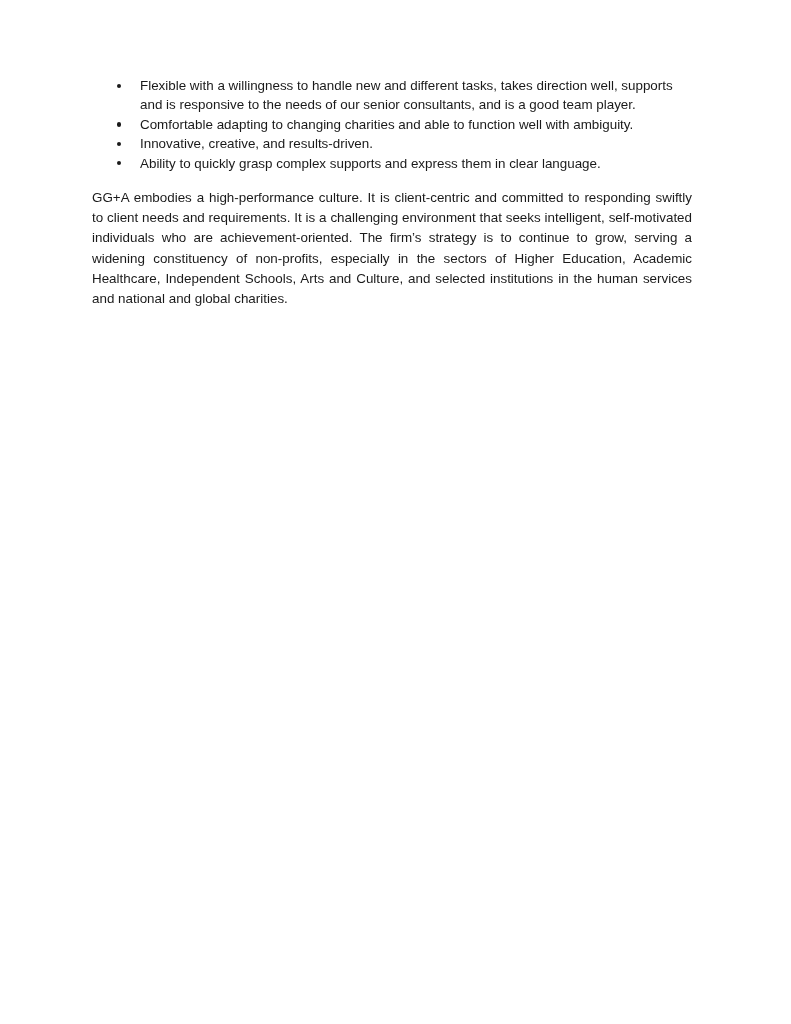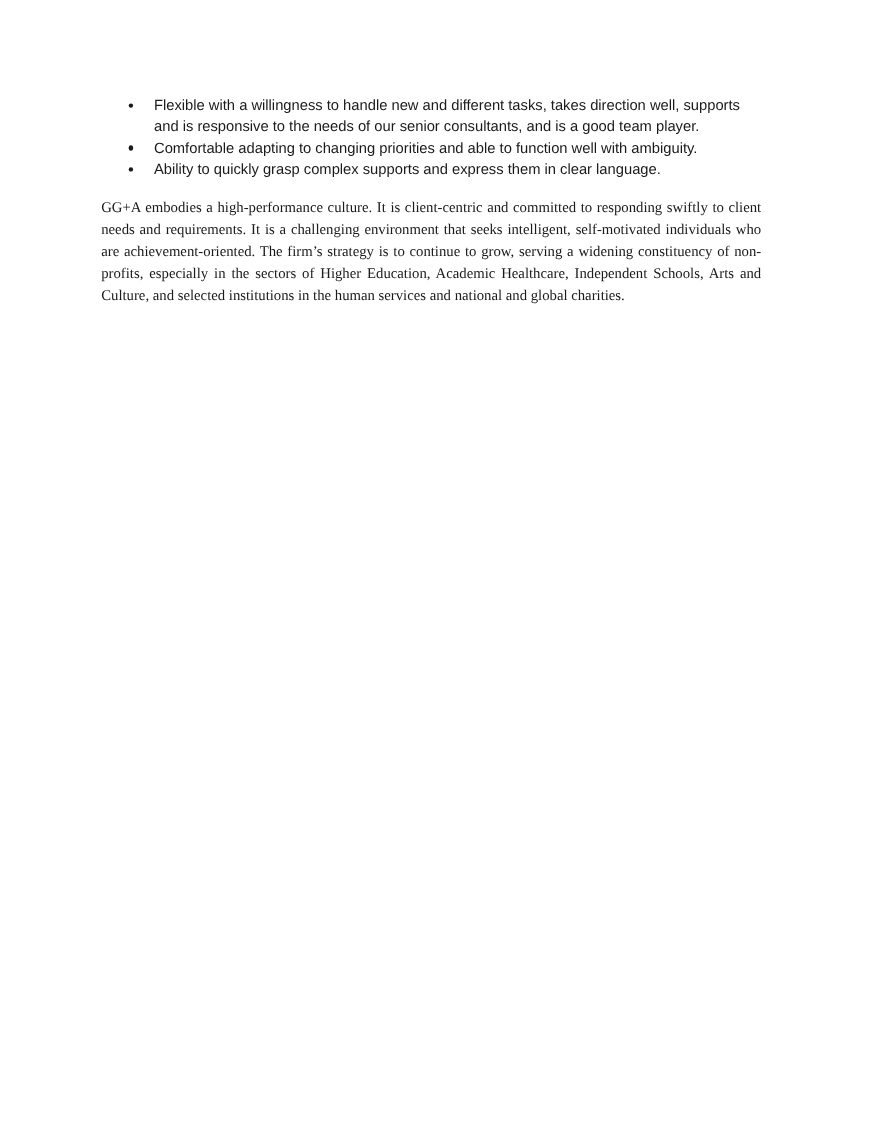--- a/index.html
+++ b/index.html
@@ -19,21 +19,21 @@
   .page {
     position: relative;
     width: 791px;
     height: 1024px;
     background: #ffffff;
   }
 
   .content {
     position: absolute;
     left: 92px;
-    top: 86px;
+    top: 76px;
     width: 600px;
   }
 
   
   .bullet-list {
     list-style: none;
     margin: 0;
     padding: 0;
   }
   .bullet-item {
@@ -65,37 +65,40 @@
     color: #0d0d0d;
     letter-spacing: -0.05px;
   }
   .section-body {
     font-size: 13.4px;
     line-height: 20.2px;
     text-align: justify;
     text-justify: inter-word;
     color: #1a1a1a;
     margin-top: 9px;
-    font-family: Liberation Serif, serif;
   }
 </style>
 </head>
 <body>
 
 <div class="page">
   <div class="content">
 
     <ul class="bullet-list">
       <li class="bullet-item">
         <span class="bullet-marker"></span>
         <span>Flexible with a willingness to handle new and different tasks, takes direction well, supports and is responsive to the needs of our senior consultants, and is a good team player.</span>
       </li>
       <li class="bullet-item">
         <span class="bullet-marker"></span>
-        <span>Comfortable adapting to changing priorities and able to function well with ambiguity.</span>
+        <span>Comfortable adapting to changing charities and able to function well with ambiguity.</span>
+      </li>
+      <li class="bullet-item">
+        <span class="bullet-marker"></span>
+        <span>Innovative, creative, and results-driven.</span>
       </li>
       <li class="bullet-item">
         <span class="bullet-marker"></span>
         <span>Ability to quickly grasp complex supports and express them in clear language.</span>
       </li>
     </ul>
 
     <div class="section">
       <p class="section-body">GG+A embodies a high-performance culture. It is client-centric and committed to responding swiftly to client needs and requirements. It is a challenging environment that seeks intelligent, self-motivated individuals who are achievement-oriented. The firm’s strategy is to continue to grow, serving a widening constituency of non-profits, especially in the sectors of Higher Education, Academic Healthcare, Independent Schools, Arts and Culture, and selected institutions in the human services and national and global charities.</p>
     </div>

